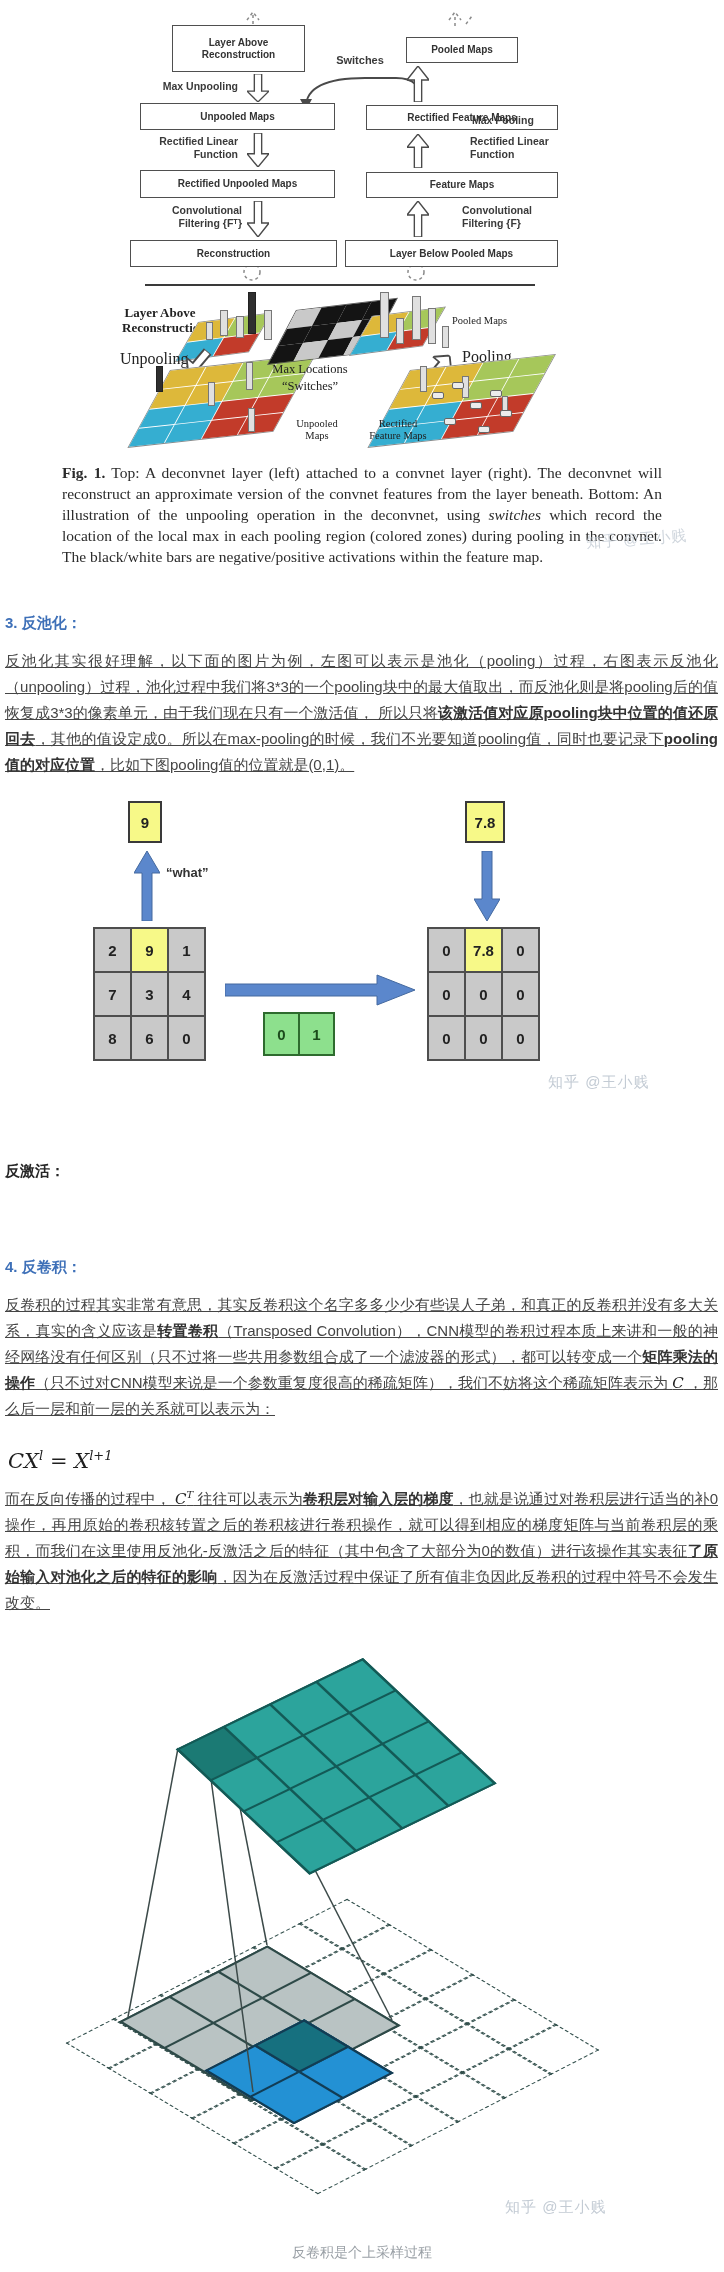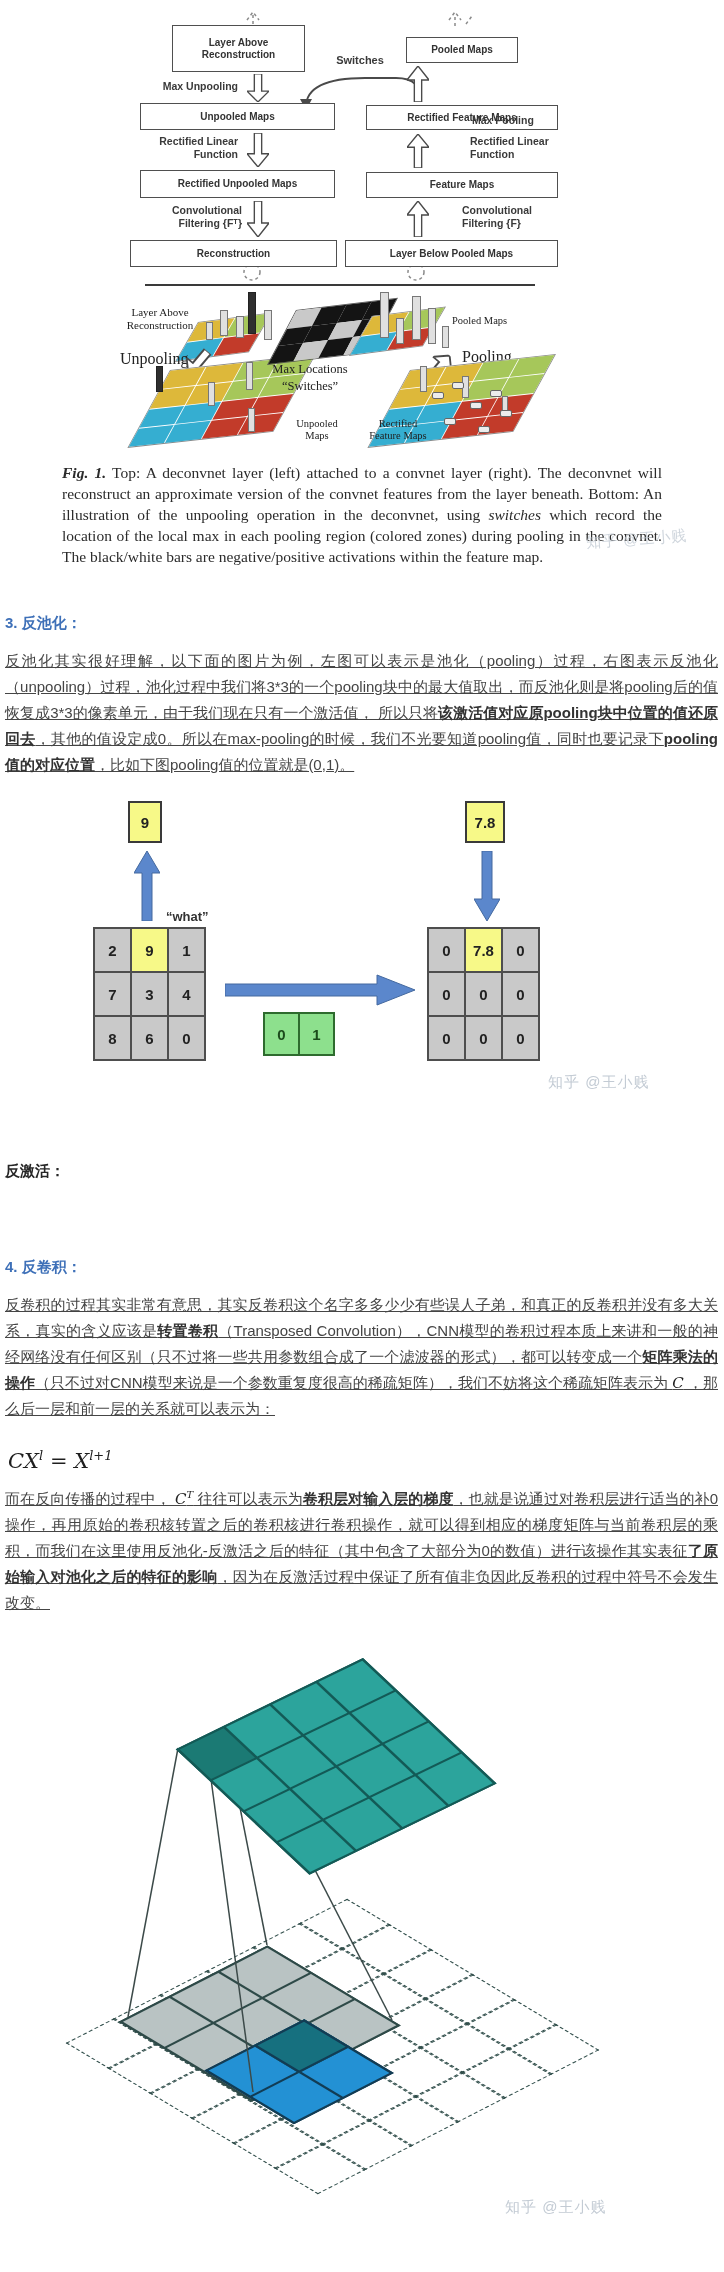--- a/index.html
+++ b/index.html
@@ -23,21 +23,21 @@
   .zg4>div:nth-child(9),.zg4>div:nth-child(10),.zg4>div:nth-child(13),.zg4>div:nth-child(14){background:#35aed1;}
   .zg4>div:nth-child(11),.zg4>div:nth-child(12),.zg4>div:nth-child(15),.zg4>div:nth-child(16){background:#c23b2a;}
   .zg2>div:nth-child(1){background:#ddb83a;} .zg2>div:nth-child(2){background:#a6c75a;}
   .zg2>div:nth-child(3){background:#35aed1;} .zg2>div:nth-child(4){background:#c23b2a;}
   .checker{position:absolute;display:grid;grid-template-columns:repeat(4,1fr);grid-auto-rows:1fr;border:1px solid #555;transform-origin:0 0;}
   .checker>div{background:#c9c9c9;}
   .checker>div:nth-child(2),.checker>div:nth-child(3),.checker>div:nth-child(4),
   .checker>div:nth-child(5),.checker>div:nth-child(6),.checker>div:nth-child(8),
   .checker>div:nth-child(9),.checker>div:nth-child(11){background:#141414;}
   .f1cap{position:absolute;left:62px;top:452px;width:600px;font-family:"Liberation Serif",serif;font-size:15.5px;line-height:21px;color:#2b2b2b;text-align:justify;}
-  .f1cap i{font-style:italic;} .f1cap b{font-weight:700;font-style:italic;}
+  .f1cap i{font-style:italic;} .f1cap b{font-weight:700;}
   .wm{position:absolute;color:#c3cbd4;font-size:15px;letter-spacing:1px;}
   
   .h-blue{position:absolute;left:5px;font-size:15px;font-weight:700;color:#3e70b8;}
   .h-dark{position:absolute;left:5px;font-size:15px;font-weight:700;color:#262626;}
   .para{position:absolute;left:5px;width:713px;font-size:15px;line-height:26px;color:#454545;text-align:justify;text-decoration:underline;}
   .para b{font-weight:700;color:#333;}
   .mathv{font-family:"DejaVu Serif",serif;font-style:italic;font-size:15px;color:#222;}
   .para sup{font-size:10px;font-family:"DejaVu Serif",serif;font-style:italic;}
   .formula{position:absolute;left:8px;font-family:"DejaVu Serif",serif;font-style:italic;font-size:21px;color:#1e1e1e;}
   .formula sup{font-size:13px;}
@@ -111,21 +111,21 @@
       </svg>
     <svg class="abs" style="left:407px;top:124px;" width="22" height="34" viewBox="0 0 24 36" preserveAspectRatio="none">
         <polygon points="12,0 24,14 16,14 16,36 8,36 8,14 0,14" fill="#fff" stroke="#4a4a4a" stroke-width="1.5"></polygon>
       </svg>
     <svg class="abs" style="left:407px;top:191px;" width="22" height="36" viewBox="0 0 24 36" preserveAspectRatio="none">
         <polygon points="12,0 24,14 16,14 16,36 8,36 8,14 0,14" fill="#fff" stroke="#4a4a4a" stroke-width="1.5"></polygon>
       </svg>
 
     <div class="sep" style="left:145px;top:274px;width:390px;"></div>
 
-    <div class="slab tc" style="left:122px;top:296px;width:76px;font-size:11px;">
+    <div class="slab tc" style="left:122px;top:296px;width:76px;font-size:13px;font-weight:bold;">
       <div>Layer Above</div>
       <div>Reconstruction</div>
     </div>
     <div class="zonegrid zg2" style="left:198px;top:312px;width:72px;height:40px;transform:matrix(1,-0.13,-0.55,0.95,0,0);">
         <div></div>
         <div></div>
         <div></div>
         <div></div>
       </div>
     <div class="bar dark" style="left:248px;top:282px;width:8px;height:42px;"></div>
@@ -240,21 +240,21 @@
   <div class="h-blue" style="top:614px;">3. 反池化：</div>
   <div class="para" style="top:648px;">
     <span>反池化其实很好理解，以下面的图片为例，左图可以表示是池化（pooling）过程，右图表示反池化（unpooling）过程，池化过程中我们将3*3的一个pooling块中的最大值取出，而反池化则是将pooling后的值恢复成3*3的像素单元，由于我们现在只有一个激活值， 所以只将</span><b>该激活值对应原pooling块中位置的值还原回去</b><span>，其他的值设定成0。所以在max-pooling的时候，我们不光要知道pooling值，同时也要记录下</span><b>pooling值的对应位置</b><span>，比如下图pooling值的位置就是(0,1)。</span>
   </div>
 
   <div class="abs" id="unpoolfig" style="left:0;top:795px;width:724px;height:310px;">
     <div class="ybox" style="left:128px;top:6px;width:34px;height:42px;">9</div>
     <svg class="abs" style="left:134px;top:56px;" width="26" height="70" viewBox="0 0 26 70">
         <polygon points="13,0 26,22 18,22 18,70 8,70 8,22 0,22" fill="#5b87cc" stroke="#44699f" stroke-width="1"></polygon>
       </svg>
-    <div class="whatlab" style="left:166px;top:70px;margin-top:44px;">“what”</div>
+    <div class="whatlab" style="left:166px;top:70px;">“what”</div>
     <div class="vgrid" style="left:93px;top:132px;">
         <div>2</div>
         <div class="hl">9</div>
         <div>1</div>
         <div>7</div>
         <div>3</div>
         <div>4</div>
         <div>8</div>
         <div>6</div>
         <div>0</div>
@@ -382,14 +382,15 @@
         <div></div>
         <div></div>
         <div></div>
         <div></div>
         <div></div>
         <div></div>
         <div></div>
       </div>
     <div class="wm" style="left:505px;top:558px;">知乎 @王小贱</div>
   </div>
+  <div class="figcap" style="top:2244px;">反卷积是个上采样过程</div>
 
 </div>
 
 </body></html>

